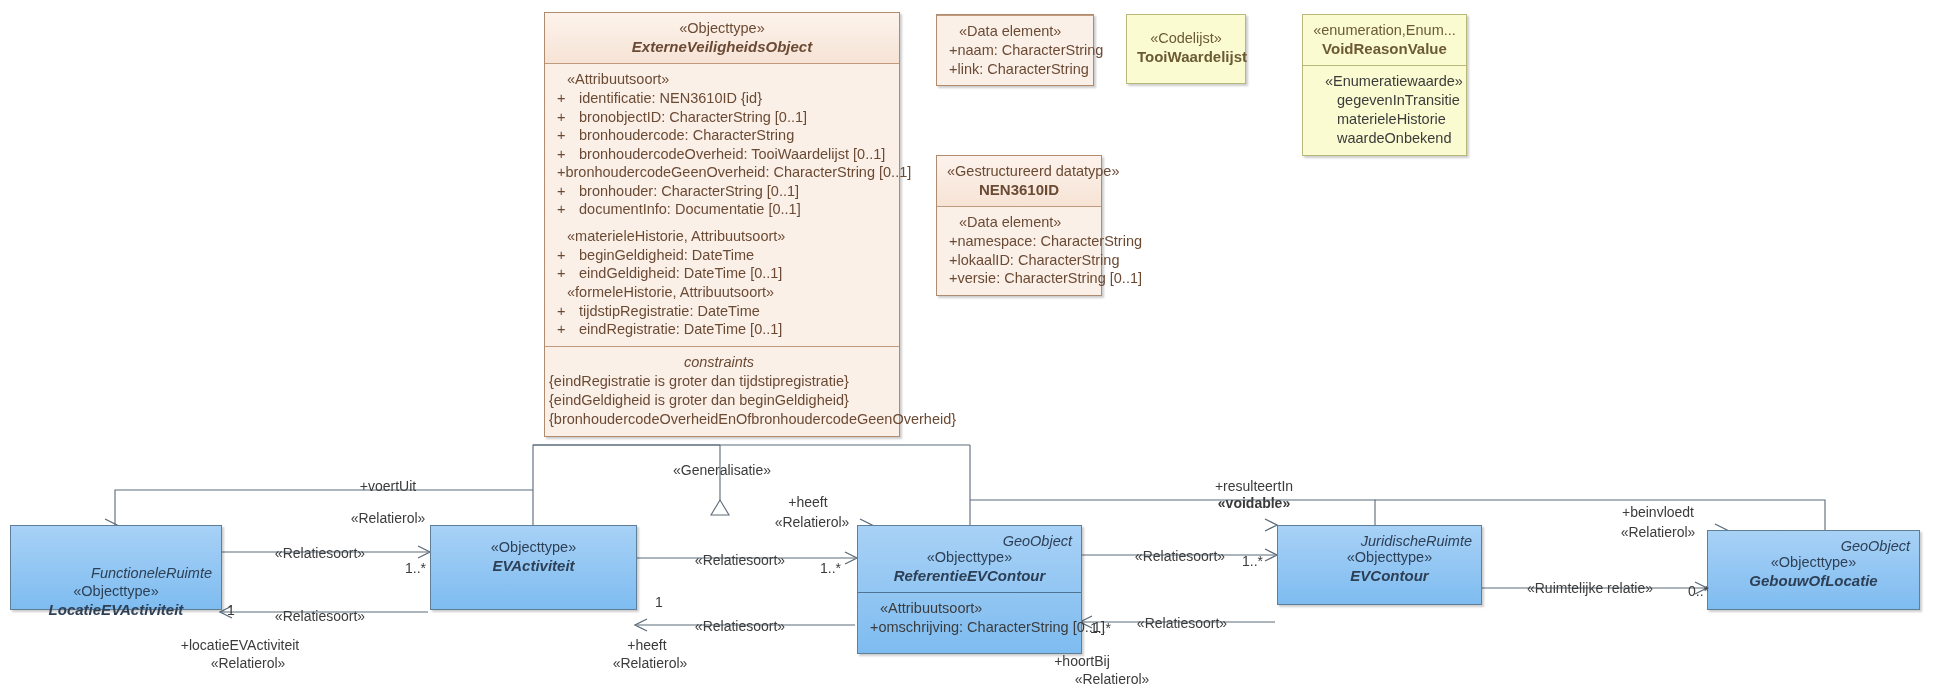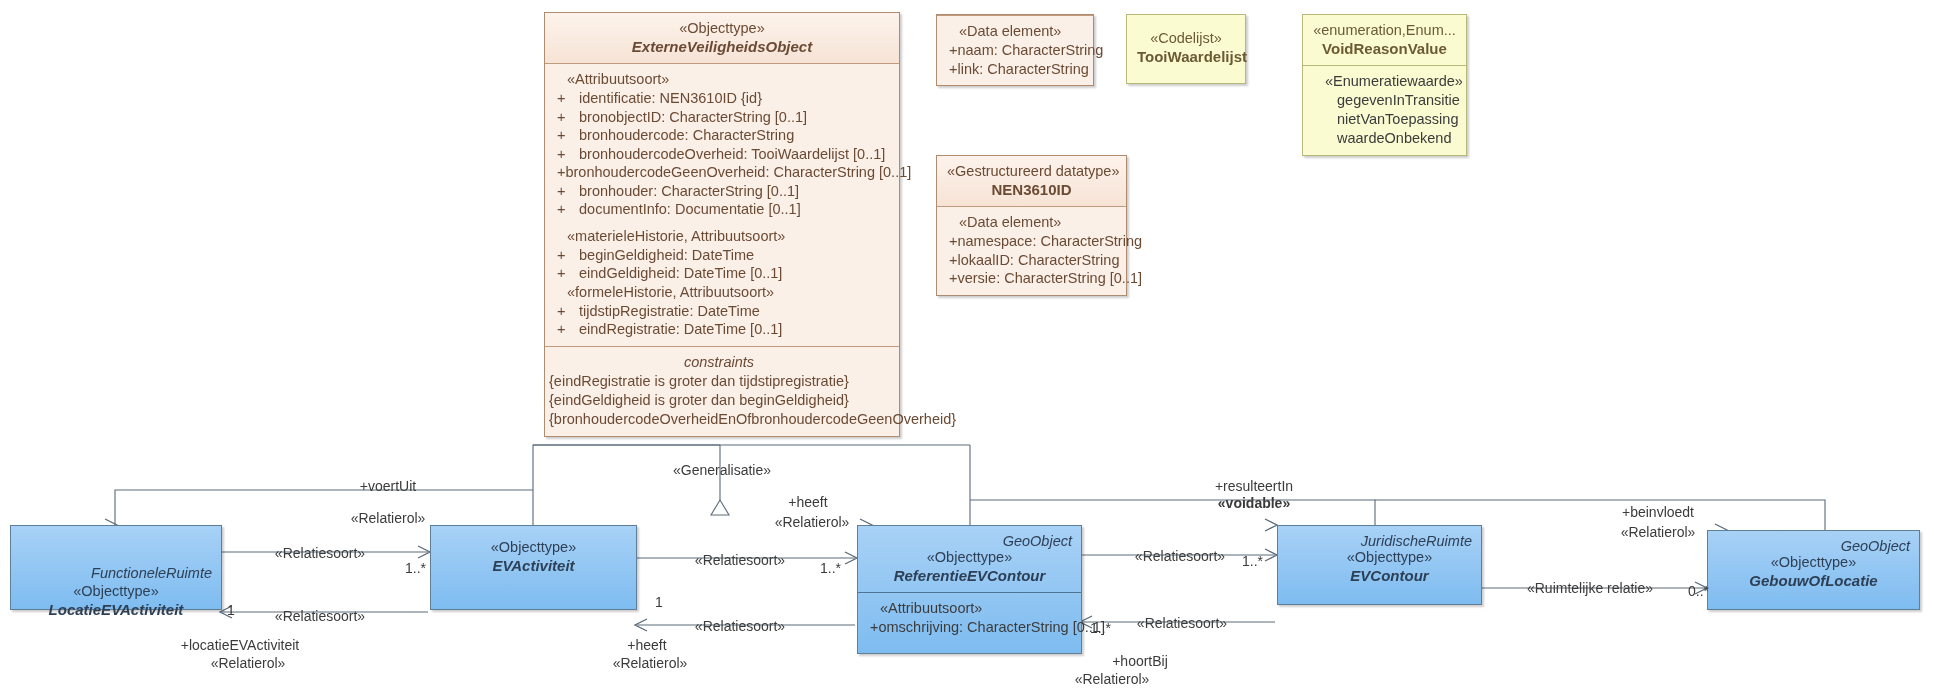--- a/index.html
+++ b/index.html
@@ -188,26 +188,26 @@
   </div>
 
   <div class="node yellow" style="left:1302px;top:14px;width:165px;">
     <div class="hdr">
       <div class="stereo">«enumeration,Enum...</div>
       <div class="nm upright">VoidReasonValue</div>
     </div>
     <div class="sect">
       <div class="grp">«Enumeratiewaarde»</div>
       <div class="enumval">gegevenInTransitie</div>
-      <div class="enumval">nietVanToepassing</div>
+      <div class="enumval">materieleHistorie</div>
       <div class="enumval">waardeOnbekend</div>
     </div>
   </div>
 
-  <div class="node beige" style="left:936px;top:155px;width:191px;">
+  <div class="node beige" style="left:936px;top:155px;width:166px;">
     <div class="hdr">
       <div class="stereo">«Gestructureerd datatype»</div>
       <div class="nm upright">NEN3610ID</div>
     </div>
     <div class="sect">
       <div class="grp">«Data element»</div>
       <div class="attr">
           <span class="vis">+</span>
           <span class="txt">namespace: CharacterString</span>
         </div>
@@ -297,16 +297,16 @@
   <div class="lbl" style="left:1242px;top:553px;">1..*</div>
   <div class="lbl" style="left:1090px;top:620px;">1..*</div>
   <div class="lbl" style="left:1688px;top:583px;">0..*</div>
 
   <div class="lbl c" style="left:240px;top:637px;">+locatieEVActiviteit</div>
   <div class="lbl c" style="left:248px;top:655px;">«Relatierol»</div>
 
   <div class="lbl c" style="left:647px;top:637px;">+heeft</div>
   <div class="lbl c" style="left:650px;top:655px;">«Relatierol»</div>
 
-  <div class="lbl c" style="left:1140px;top:653px;">+hoortBij</div>
+  <div class="lbl c" style="left:1082px;top:653px;">+hoortBij</div>
   <div class="lbl c" style="left:1112px;top:671px;">«Relatierol»</div>
 
 </div>
 
 </body></html>

